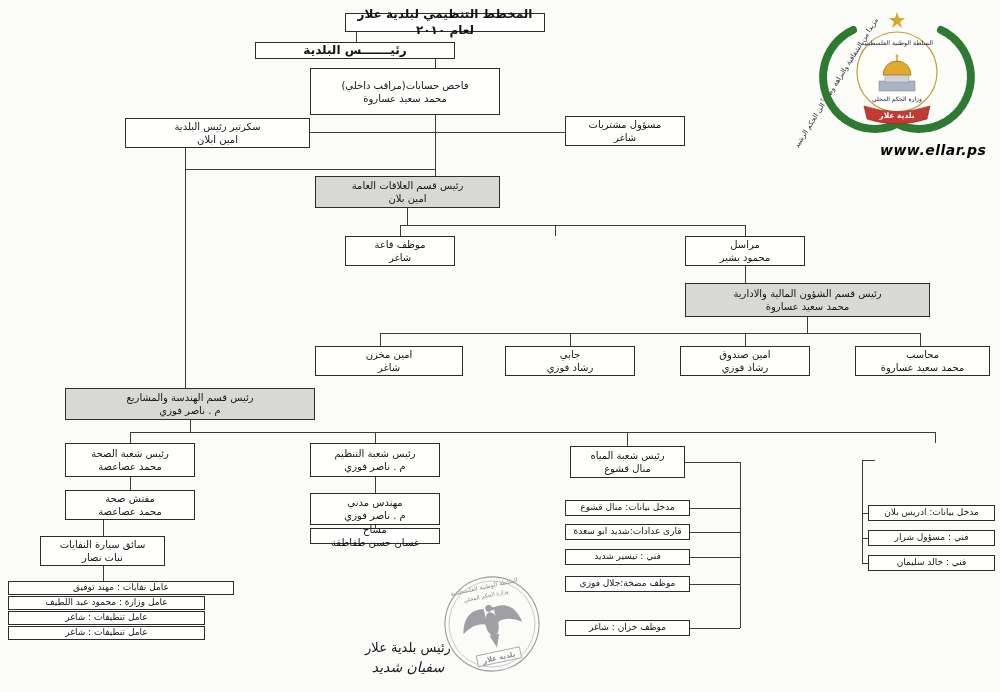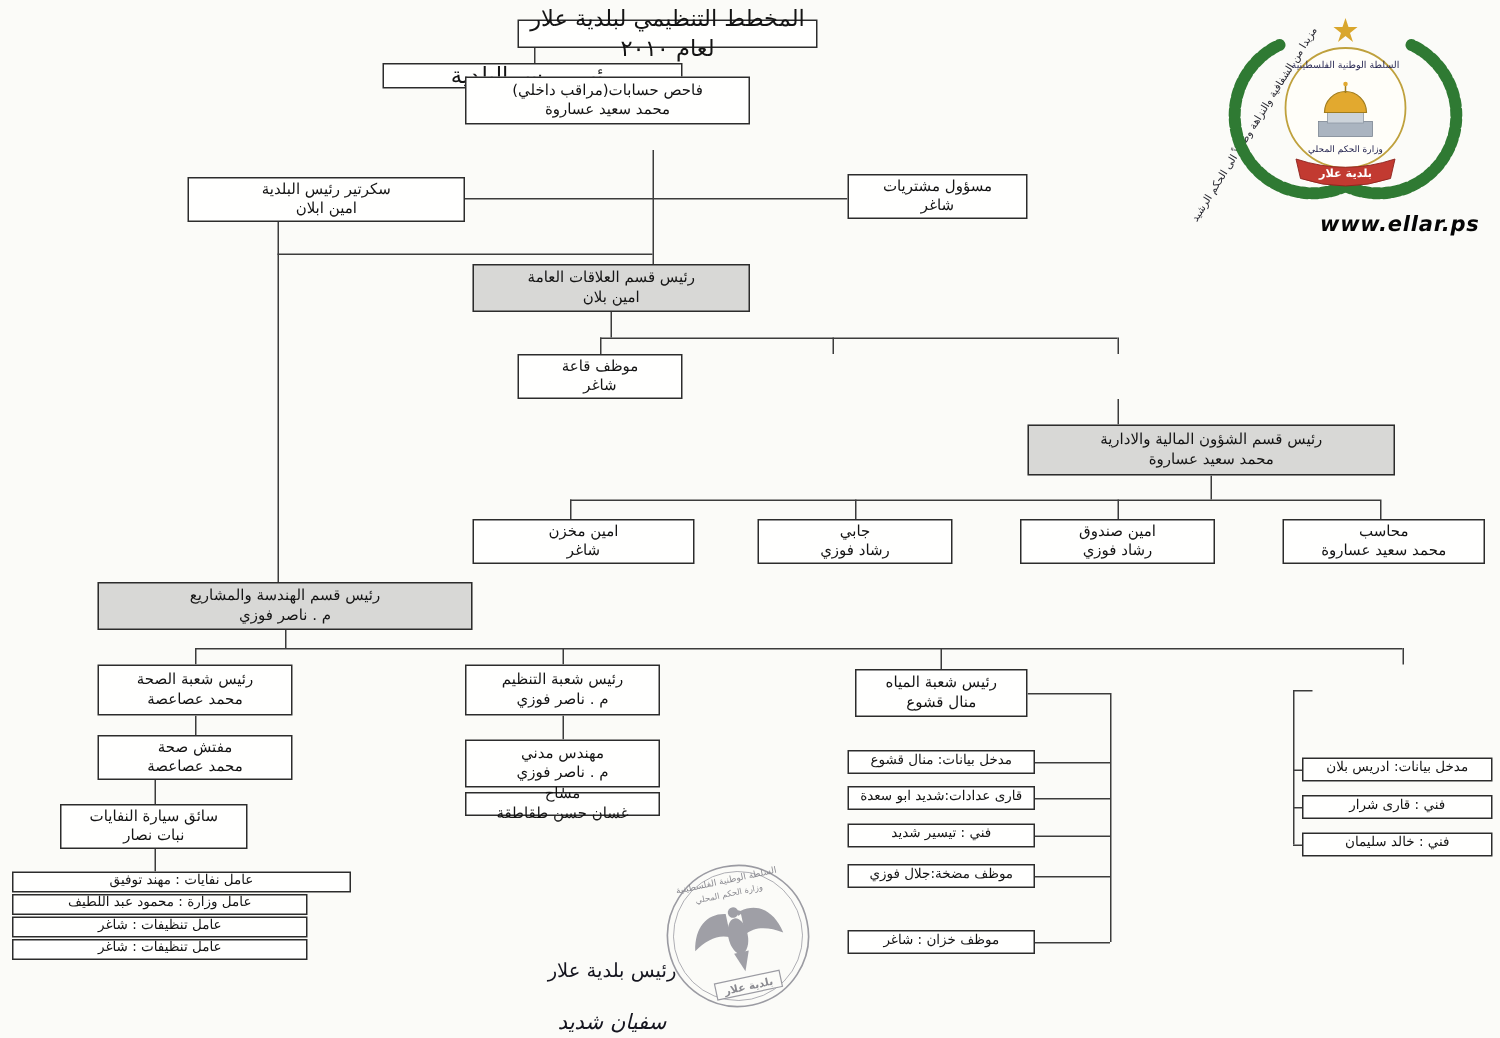--- a/index.html
+++ b/index.html
@@ -1,25 +1,25 @@
 <!DOCTYPE html>
 <html lang="ar"><head>
 <meta charset="utf-8">
 <style>
   html,body{margin:0;padding:0}
   body{width:1000px;height:692px;background:#fbfbf8;font-family:"DejaVu Sans",sans-serif;position:relative;overflow:hidden}
   .page{position:absolute;inset:0}
   .box{position:absolute;border:1px solid #2c2c2c;background:#fffffe;display:flex;flex-direction:column;justify-content:center;align-items:center;text-align:center;direction:rtl;color:#141414;font-size:10px;line-height:1.3;padding:1px 2px;box-sizing:border-box}
   .box.shaded{background:#d8d8d6}
-  .box.hdr{font-weight:normal;font-size:15px}
+  .box.hdr{font-weight:bold;font-size:12px}
   .box.single{font-size:9px;line-height:1.1}
   .line{position:absolute;background:#3c3c3c}
   .sig{position:absolute;direction:rtl;text-align:center;color:#15151f}
   .sig .s1{font-size:13px}
-  .sig .s2{font-size:14px;margin-top:19px;font-style:italic}
+  .sig .s2{font-size:14px;margin-top:4px;font-style:italic}
   .web{position:absolute;font-weight:bold;font-style:italic;font-size:14px;color:#050505;letter-spacing:.5px}
   svg{overflow:visible}
 </style>
 </head>
 <body>
 
 <div class="page">
 
   <div class="line" style="left:356px;top:32px;width:1px;height:10px"></div>
   <div class="line" style="left:435px;top:59px;width:1px;height:9px"></div>
@@ -64,21 +64,21 @@
   <div class="line" style="left:862px;top:563px;width:6px;height:1px"></div>
 
   <div class="box hdr" style="left:345px;top:13px;width:200px;height:19px">
     <div>المخطط التنظيمي لبلدية علار لعام ٢٠١٠</div>
   </div>
 
   <div class="box hdr" style="left:255px;top:42px;width:200px;height:17px">
     <div>رئيـــــــس البلدية</div>
   </div>
 
-  <div class="box" style="left:310px;top:51px;width:190px;height:32px">
+  <div class="box" style="left:310px;top:68px;width:190px;height:47px">
     <div>فاحص حسابات(مراقب داخلي)</div>
     <div>محمد سعيد عساروة</div>
   </div>
 
   <div class="box" style="left:125px;top:118px;width:185px;height:30px">
     <div>سكرتير رئيس البلدية</div>
     <div>امين ابلان</div>
   </div>
 
   <div class="box" style="left:565px;top:116px;width:120px;height:30px">
@@ -90,20 +90,24 @@
     <div>رئيس قسم العلاقات العامة</div>
     <div>امين بلان</div>
   </div>
 
   <div class="box" style="left:345px;top:236px;width:110px;height:30px">
     <div>موظف قاعة</div>
     <div>شاغر</div>
   </div>
 
 
+  <div class="box" style="left:685px;top:236px;width:120px;height:30px">
+    <div>مراسل</div>
+    <div>محمود بشير</div>
+  </div>
 
   <div class="box shaded" style="left:685px;top:283px;width:245px;height:34px">
     <div>رئيس قسم الشؤون المالية والادارية</div>
     <div>محمد سعيد عساروة</div>
   </div>
 
   <div class="box" style="left:315px;top:346px;width:148px;height:30px">
     <div>امين مخزن</div>
     <div>شاغر</div>
   </div>
@@ -190,21 +194,21 @@
     <div>موظف مضخة:جلال فوزي</div>
   </div>
   <div class="box single" style="left:565px;top:620px;width:125px;height:16px">
     <div>موظف خزان : شاغر</div>
   </div>
 
   <div class="box single" style="left:868px;top:505px;width:127px;height:16px">
     <div>مدخل بيانات: ادريس بلان</div>
   </div>
   <div class="box single" style="left:868px;top:530px;width:127px;height:16px">
-    <div>فني : قارى شرار</div>
+    <div>فني : مسؤول شرار</div>
   </div>
   <div class="box single" style="left:868px;top:555px;width:127px;height:16px">
     <div>فني : خالد سليمان</div>
   </div>
 
   <svg style="position:absolute;left:798px;top:0px" width="200" height="162" viewBox="0 0 200 162">
     <text x="40" y="84" transform="rotate(-58 40 84)" text-anchor="middle" font-size="7" fill="#2a2a33" direction="rtl">مزيدا من الشفافية والنزاهة وصولاً الى الحكم الرشيد</text>
     <path d="M99,124 A50,50 0 0 1 55,30" fill="none" stroke="#2f7a33" stroke-width="8" stroke-dasharray="4 2.5" stroke-linecap="round"></path>
     <path d="M99,124 A50,50 0 0 0 143,30" fill="none" stroke="#2f7a33" stroke-width="8" stroke-dasharray="4 2.5" stroke-linecap="round"></path>
     <polygon points="99,12 101,18 107,18 102,22 104,28 99,24 94,28 96,22 91,18 97,18" fill="#d9a62c"></polygon>

